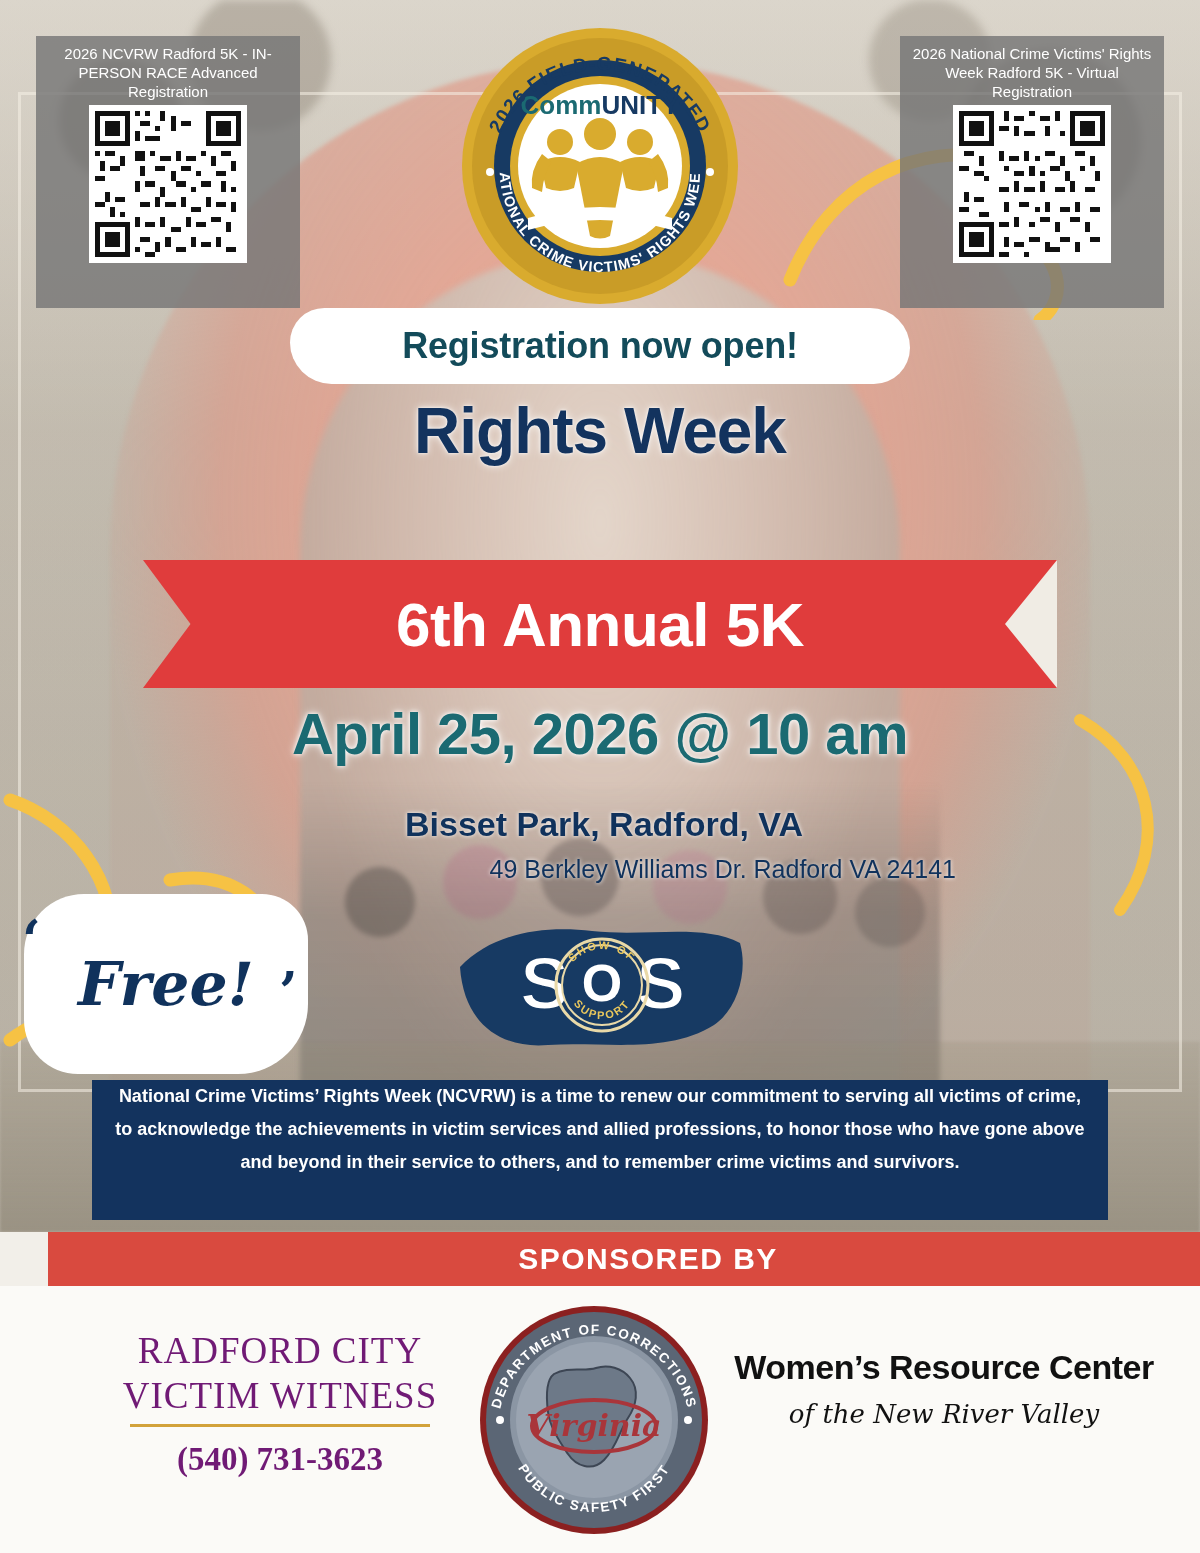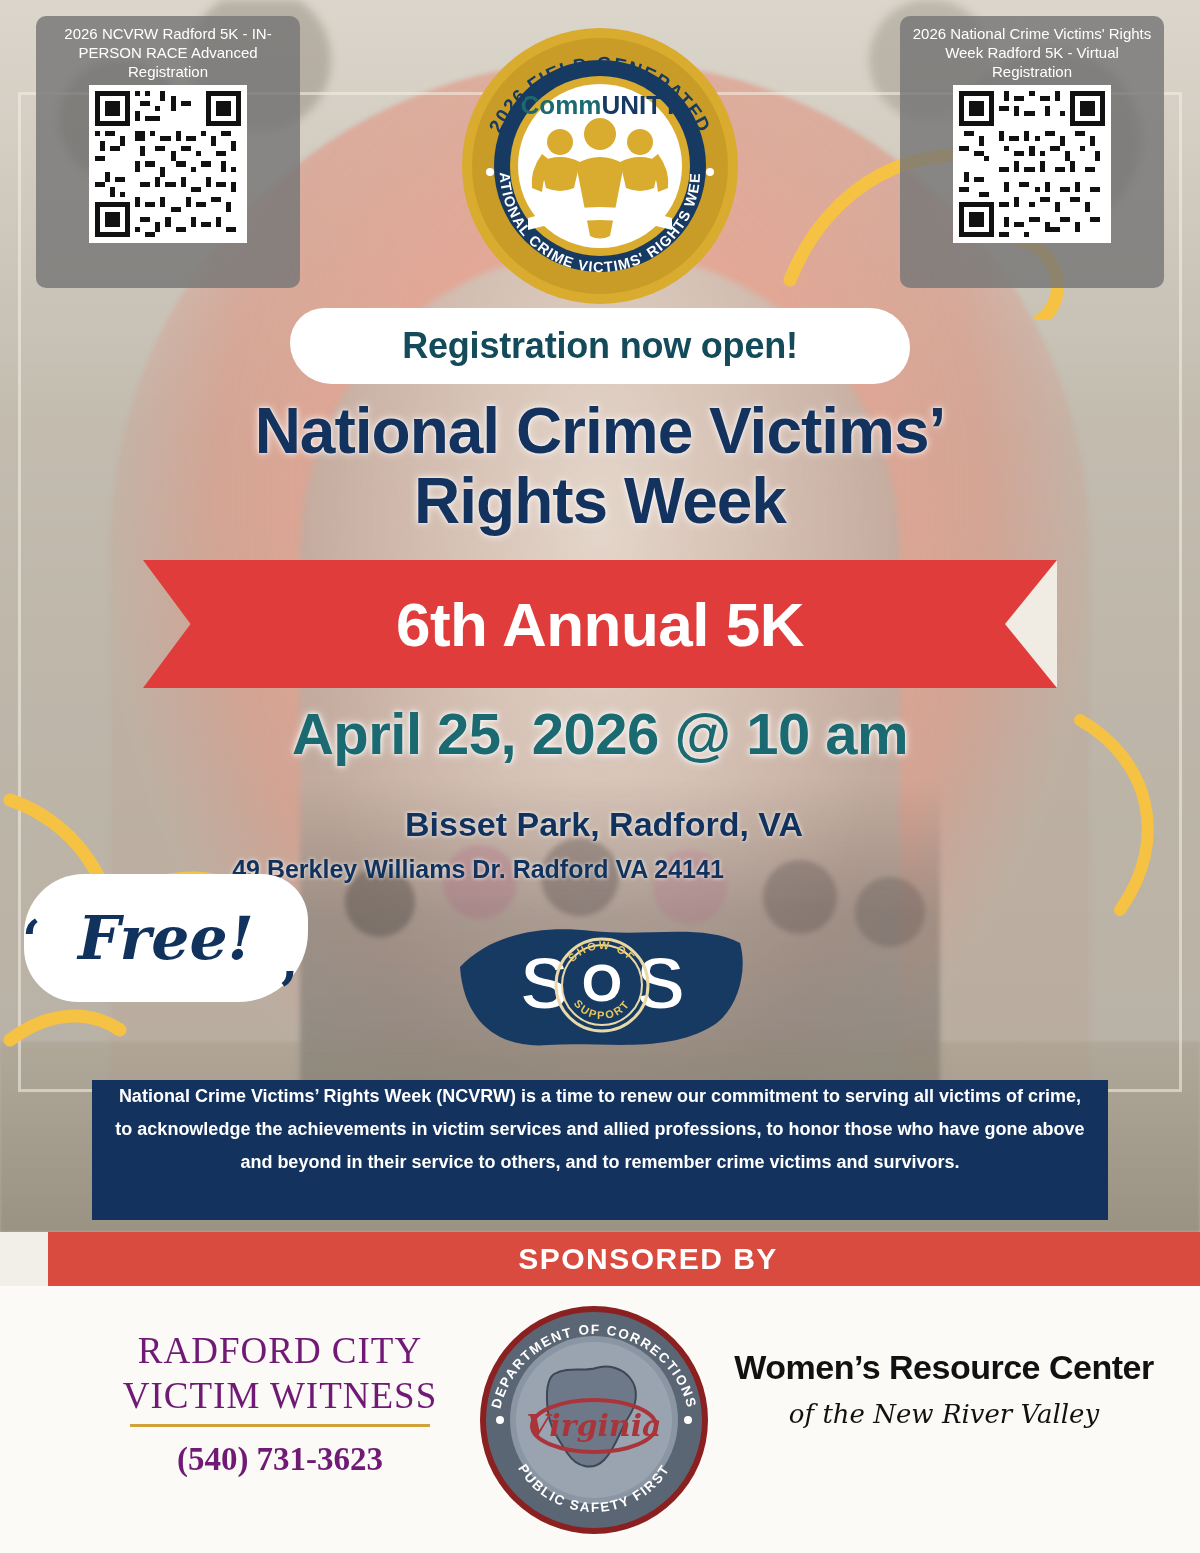--- a/index.html
+++ b/index.html
@@ -63,25 +63,24 @@
     position: absolute; left: 18px; top: 92px; width: 1164px; height: 1000px;
     border: 3px solid rgba(245,240,230,0.55);
     pointer-events: none;
   }
 
   
   .squiggle { position: absolute; pointer-events: none; }
 
   
   .qr-card {
-    position: absolute; top: 16px; width: 264px; height: 272px;
+    position: absolute; top: 36px; width: 264px; height: 272px;
     background: rgba(118,118,118,0.82);
     padding: 8px 10px;
     text-align: center;
-    border-radius: 10px;
   }
   .qr-card.left { left: 36px; }
   .qr-card.right { right: 36px; }
   .qr-caption {
     color: #ffffff; font-size: 15px; line-height: 19px; font-weight: 400;
     margin-bottom: 4px;
   }
   .qr-img {
     width: 158px; height: 158px; margin: 0 auto; background: #fff; padding: 6px;
   }
@@ -138,28 +137,28 @@
     color: #1b6a72; font-size: 58px; font-weight: 700; letter-spacing: -0.5px;
     text-shadow: 0 0 4px rgba(255,255,255,0.95), 0 0 10px rgba(255,255,255,0.85);
   }
   .venue {
     position: absolute; left: 0; top: 805px; width: 1200px; text-align: center;
     color: #10325c; font-size: 34px; font-weight: 700;
     text-shadow: 0 0 4px rgba(255,255,255,0.95);
     padding-left: 8px;
   }
   .address {
-    position: absolute; left: 0; top: 855px; width: 956px; text-align: center;
-    color: #10325c; font-size: 25px; font-weight: 700;
+    position: absolute; left: 0; top: 855px; width: 956px; text-align: right;
+    color: #10325c; font-size: 25px; font-weight: 400;
     text-shadow: 0 0 4px rgba(255,255,255,0.95);
   }
 
   
   .free-badge {
-    position: absolute; left: 24px; top: 874px; width: 284px; height: 128px;
+    position: absolute; left: 24px; top: 894px; width: 284px; height: 180px;
     background: #ffffff;
     border-radius: 60px 46px 70px 54px;
     display: flex; align-items: center; justify-content: center; text-align: center;
   }
   .free-badge span {
     color: #10325c; font-family: "DejaVu Serif", serif; font-style: italic;
     font-size: 60px; font-weight: 700;
   }
   .quote-l, .quote-r {
     position: absolute; color: #10325c; font-size: 54px; font-weight: 700;
@@ -452,21 +451,20 @@
           <circle cx="254" cy="150" r="4"></circle>
       </g>
     </svg>
   </div>
 
   <div class="reg-banner">
     <span>Registration now open!</span>
   </div>
 
   <div class="headline">
-    <div>National Crime Victims’</div>
     <div>Rights Week</div>
   </div>
 
   <div class="ribbon"></div>
   <div class="ribbon-notch-r"></div>
   <div class="ribbon-inner">6th Annual 5K</div>
 
   <div class="date-line">April 25, 2026 @ 10 am</div>
   <div class="venue">Bisset Park, Radford, VA</div>
   <div class="address">49 Berkley Williams Dr. Radford VA 24141</div>

